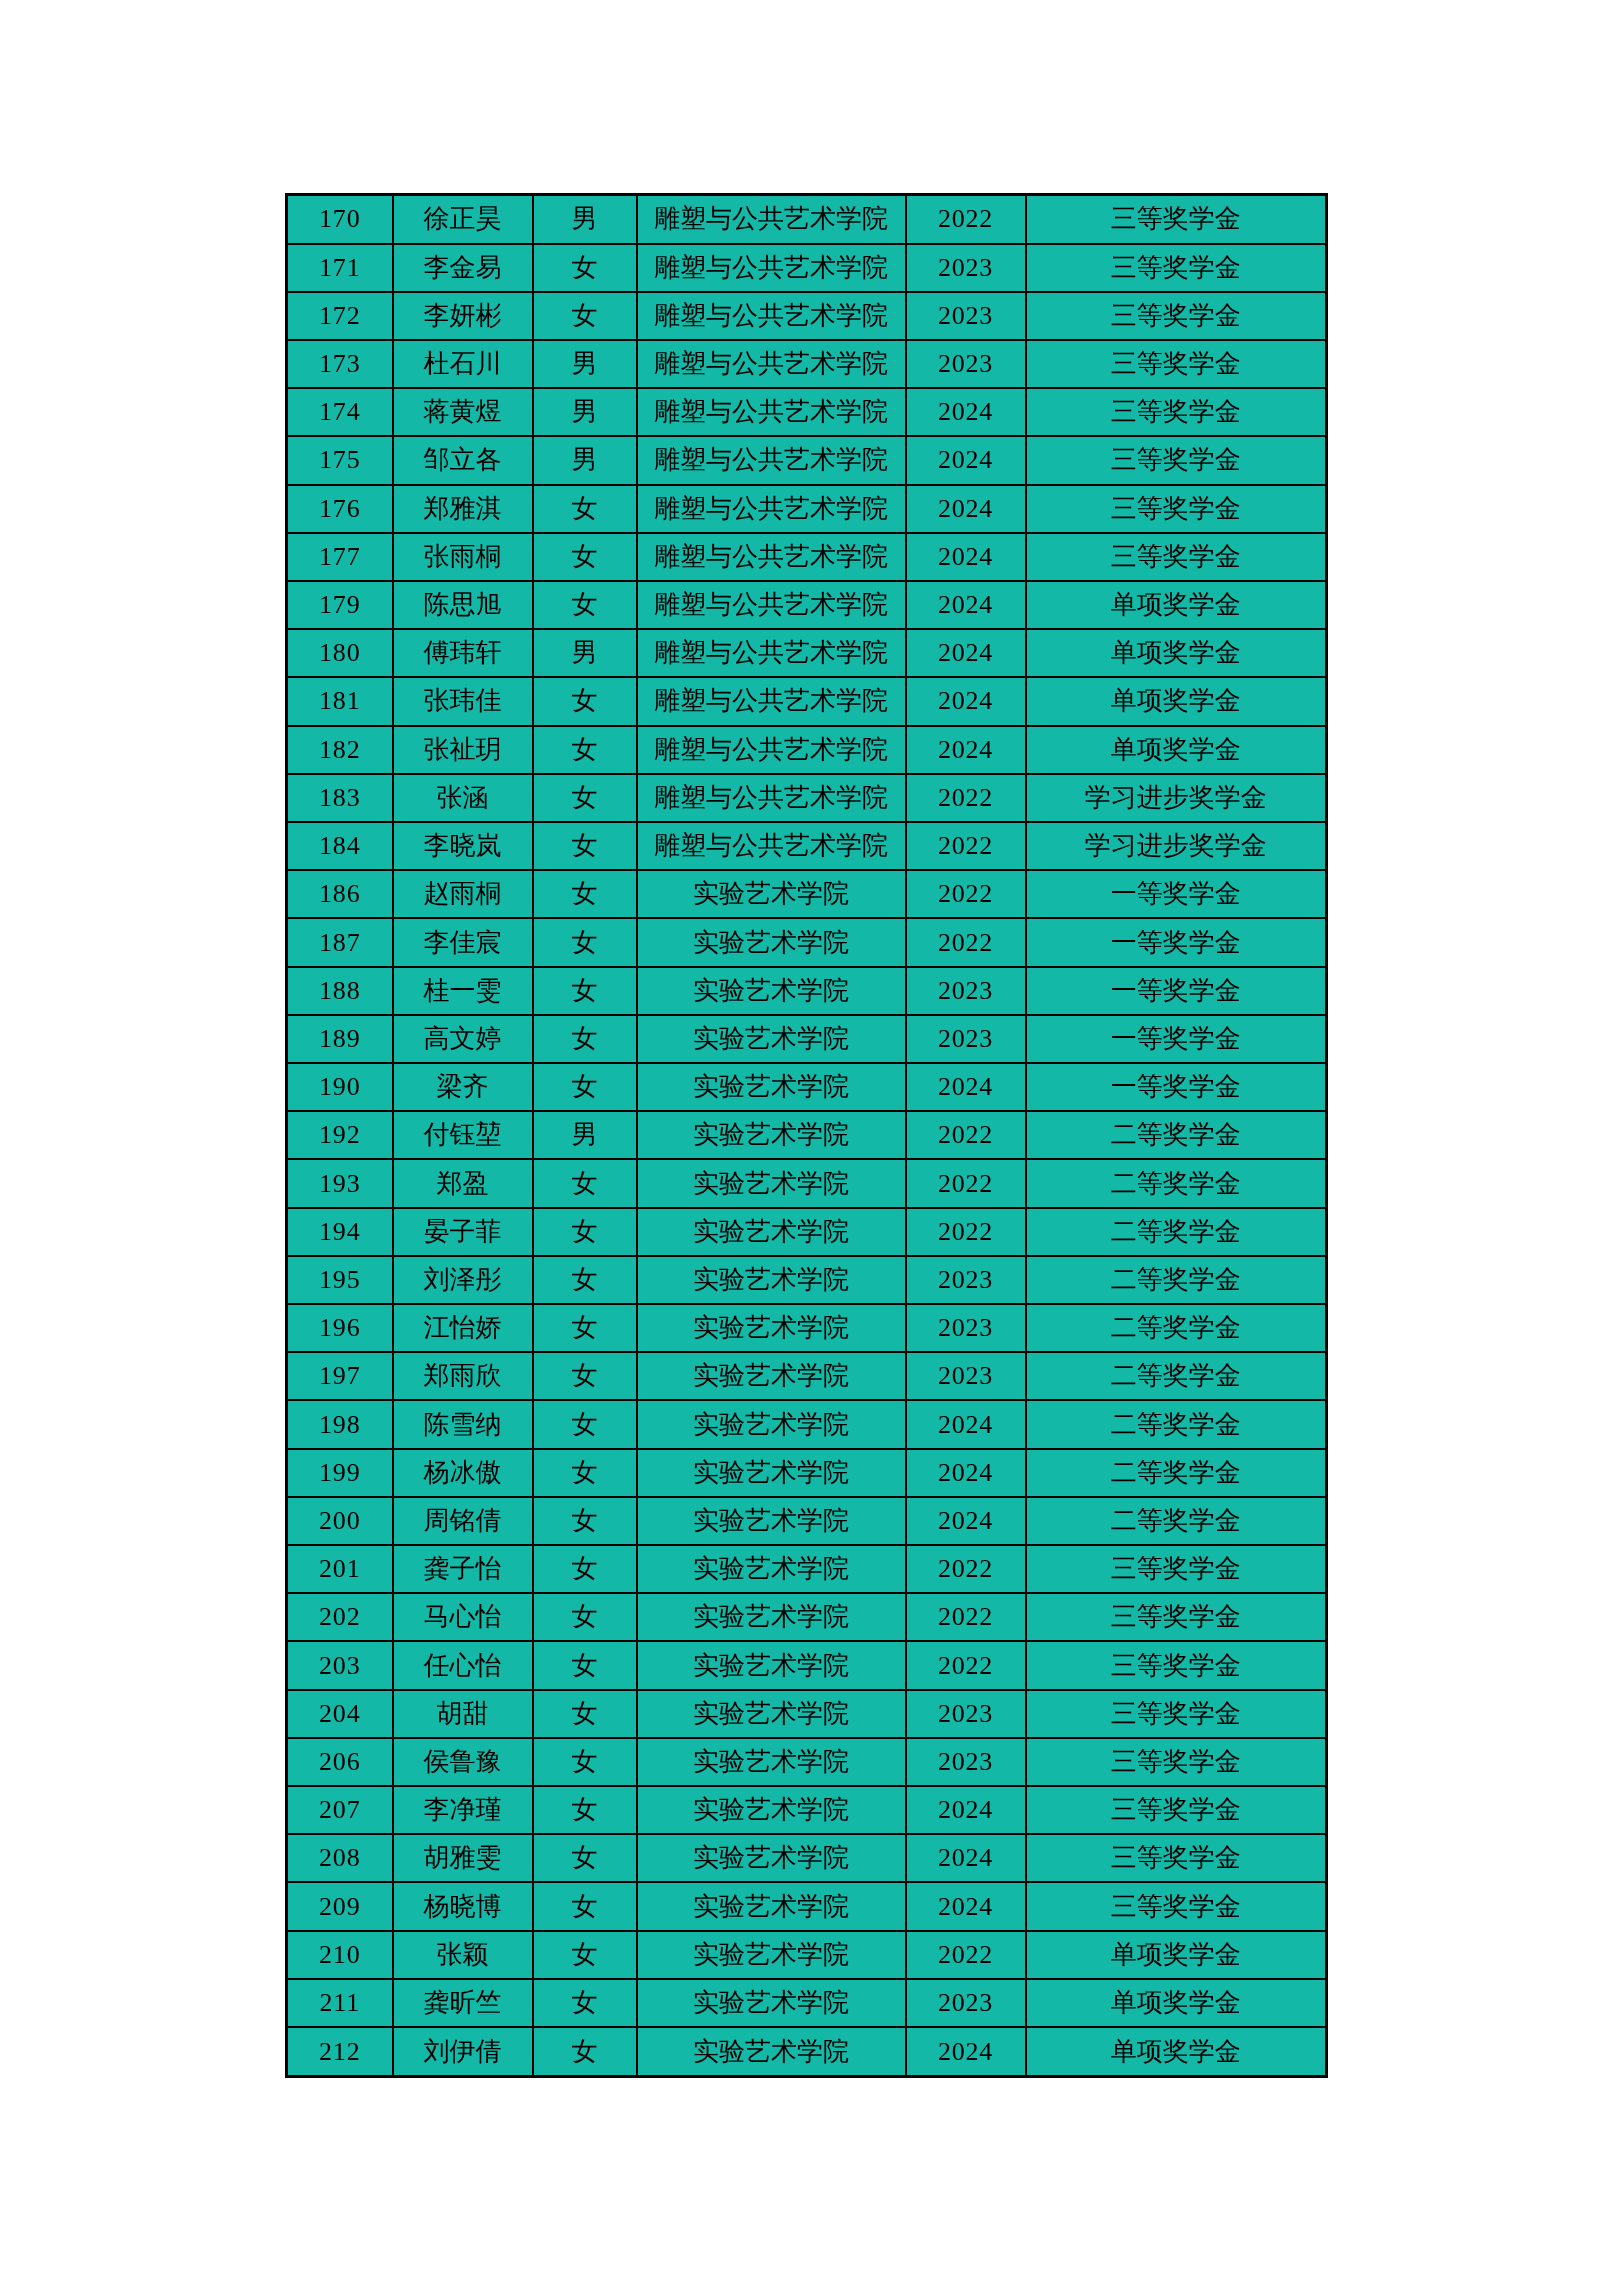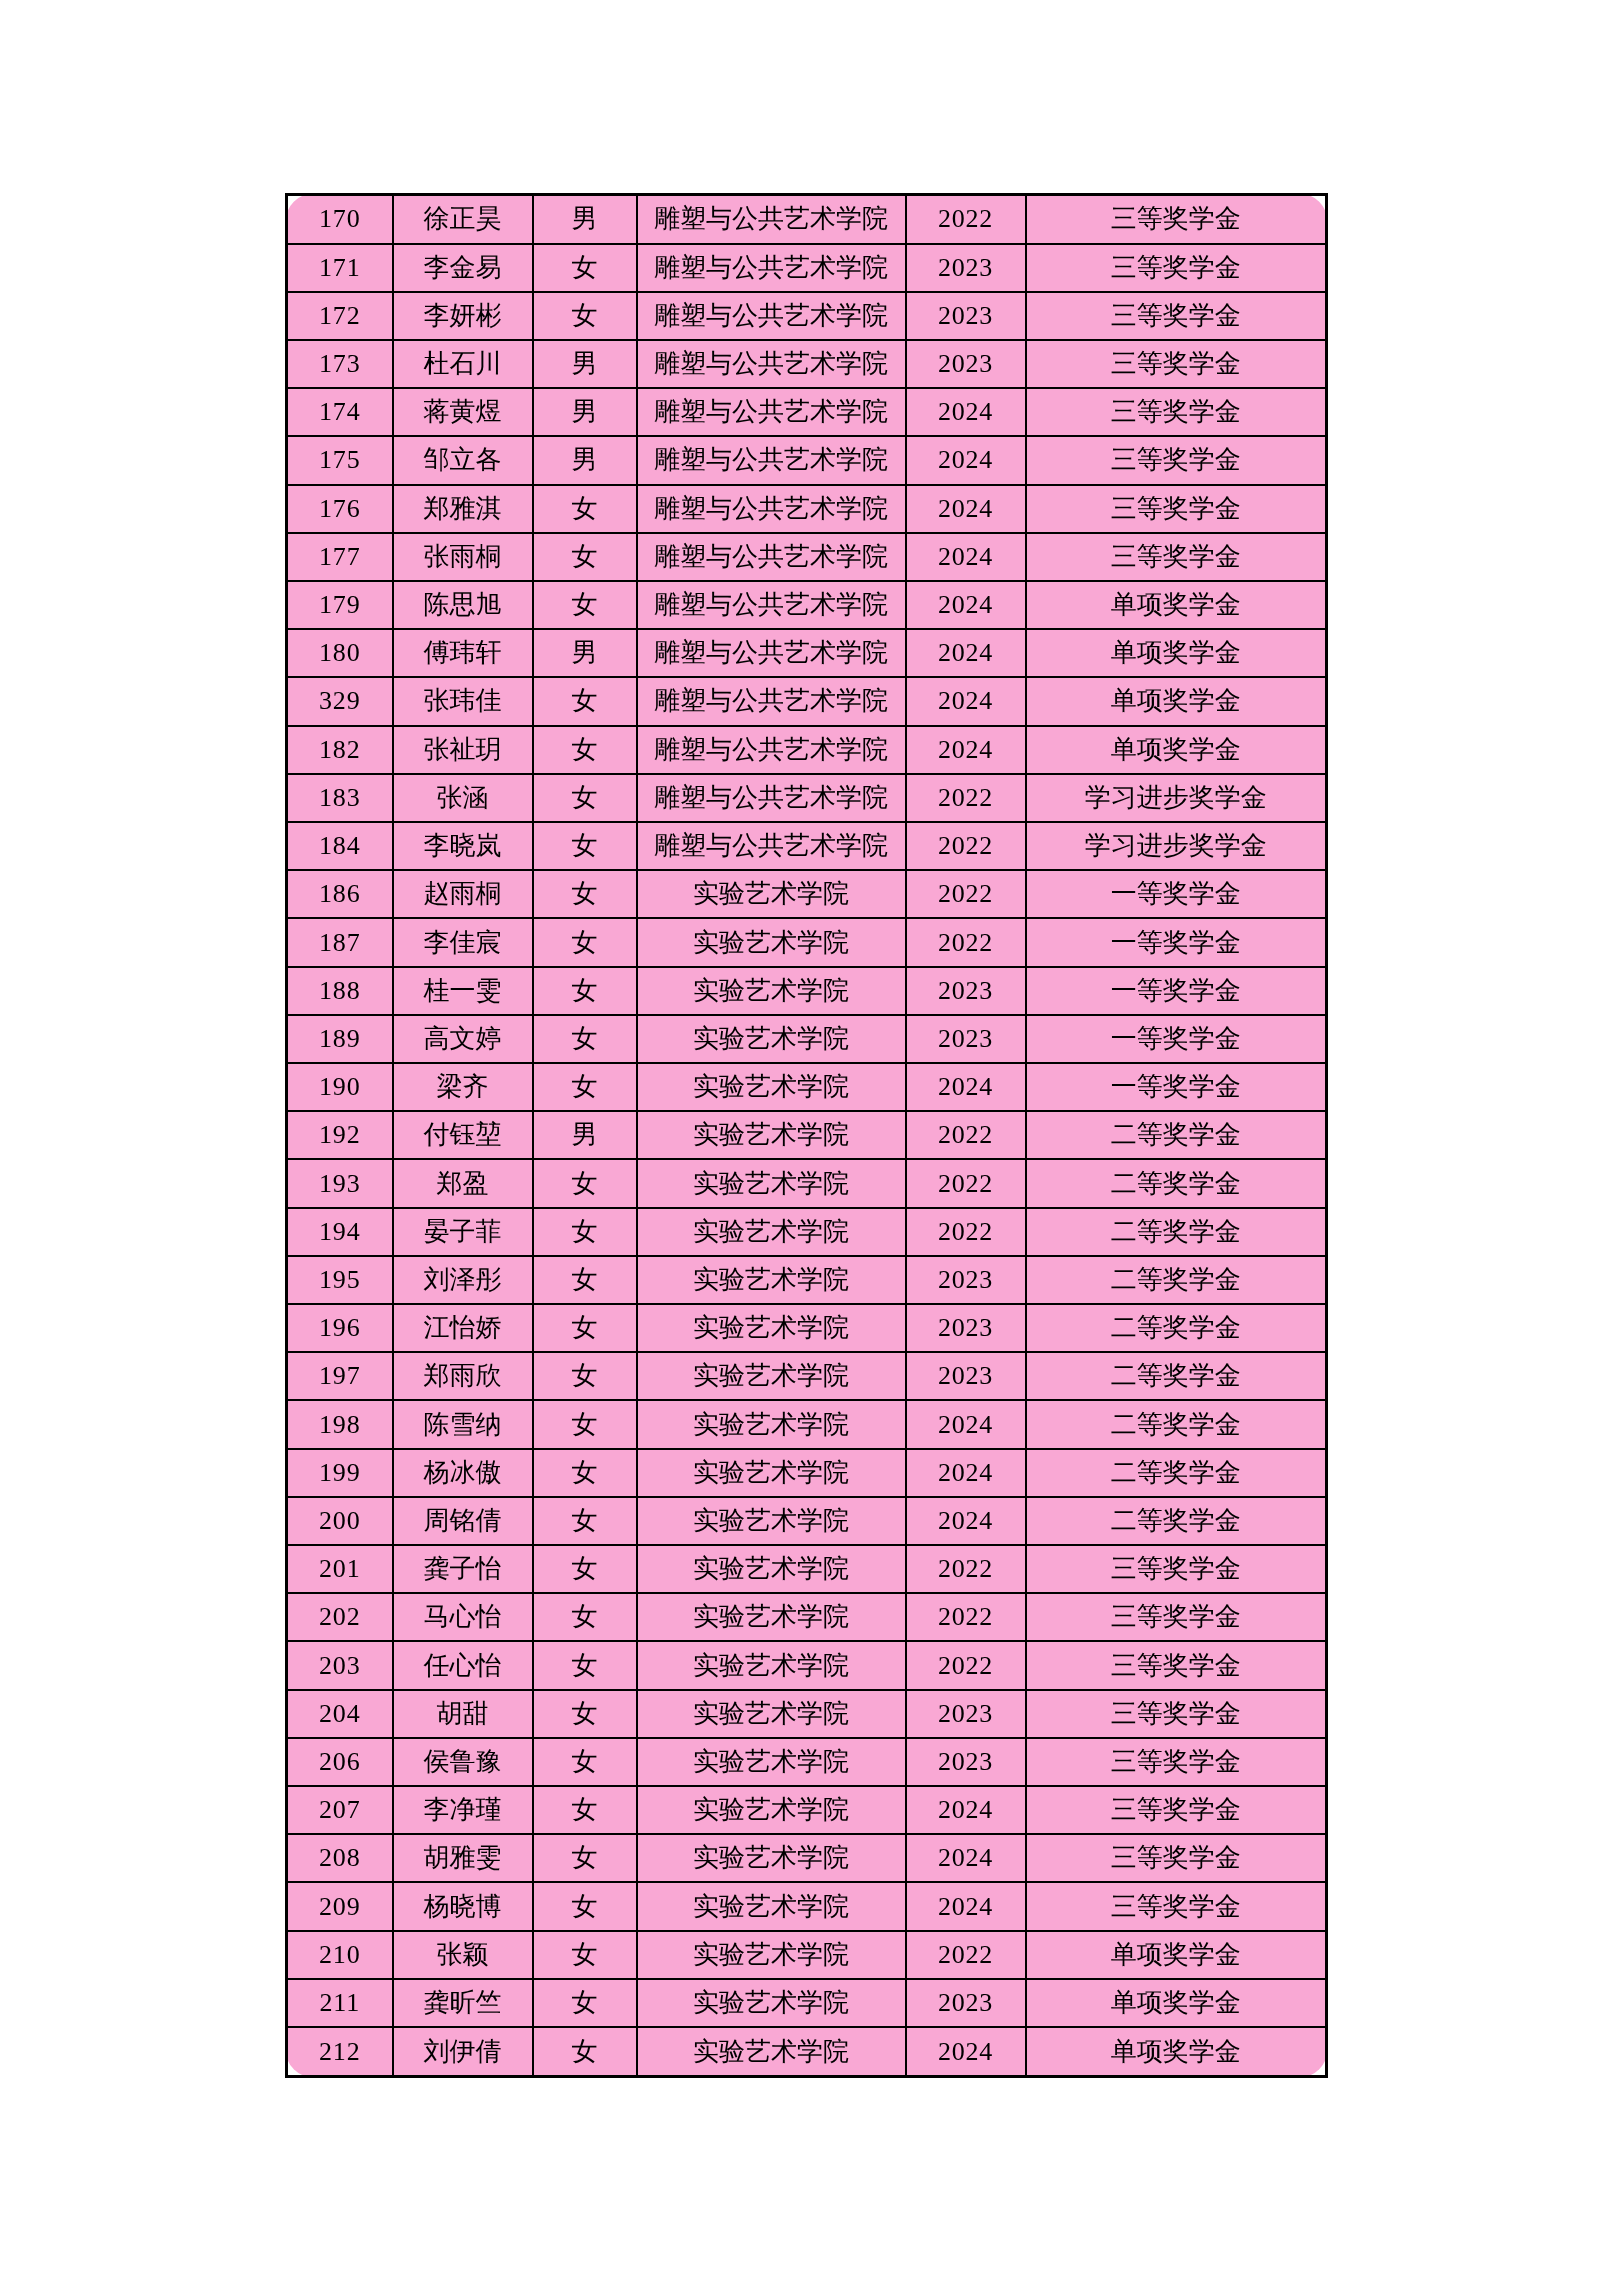--- a/index.html
+++ b/index.html
@@ -15,22 +15,21 @@
     overflow:hidden;
   }
   table.award-table{
     position:absolute;
     left:285px;
     top:193px;
     width:1041px;
     height:1885px;
     border-collapse:collapse;
     table-layout:fixed;
-    background:#f9a8d4;
-    border-radius:30px;
+    background:#14b8a6;
   }
   table.award-table{border:3.2px solid #000;}
   table.award-table td{
     border:2.4px solid #000;
     text-align:center;
     vertical-align:middle;
     color:#000;
     font-size:26px;
     line-height:1;
     padding:0;
@@ -131,21 +130,21 @@
         </tr>
         <tr>
           <td class="col-index">180</td>
           <td class="col-name">傅玮轩</td>
           <td class="col-gender">男</td>
           <td class="col-college">雕塑与公共艺术学院</td>
           <td class="col-year">2024</td>
           <td class="col-award">单项奖学金</td>
         </tr>
         <tr>
-          <td class="col-index">329</td>
+          <td class="col-index">181</td>
           <td class="col-name">张玮佳</td>
           <td class="col-gender">女</td>
           <td class="col-college">雕塑与公共艺术学院</td>
           <td class="col-year">2024</td>
           <td class="col-award">单项奖学金</td>
         </tr>
         <tr>
           <td class="col-index">182</td>
           <td class="col-name">张祉玥</td>
           <td class="col-gender">女</td>

